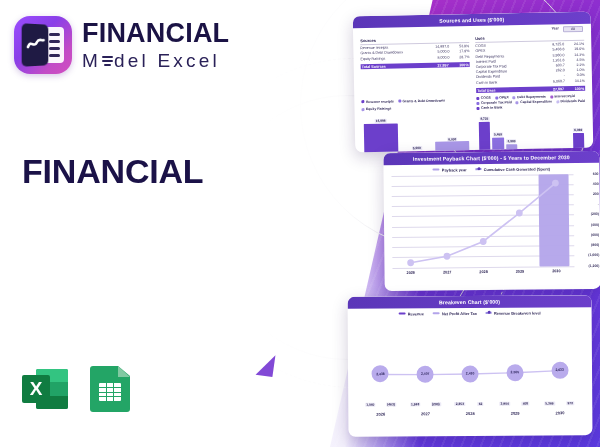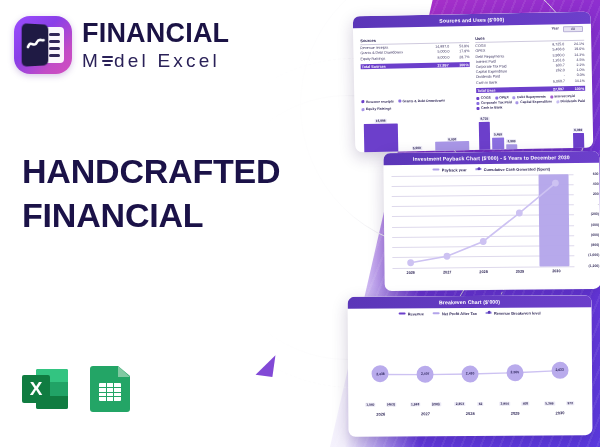--- a/index.html
+++ b/index.html
@@ -201,21 +201,20 @@
             <b></b>
             <b></b>
             <b></b>
           </span>
         <span>del  Excel</span>
       </div>
     </div>
   </div>
 
   <div class="headline">
-    <span>HANDCRAFTED</span>
     <span>FINANCIAL</span>
   </div>
 
   <div class="app-icons">
     <div class="excel-ico">
       <div class="body">
           <div class="q q1"></div>
           <div class="q q2"></div>
           <div class="q q3"></div>
         </div>

